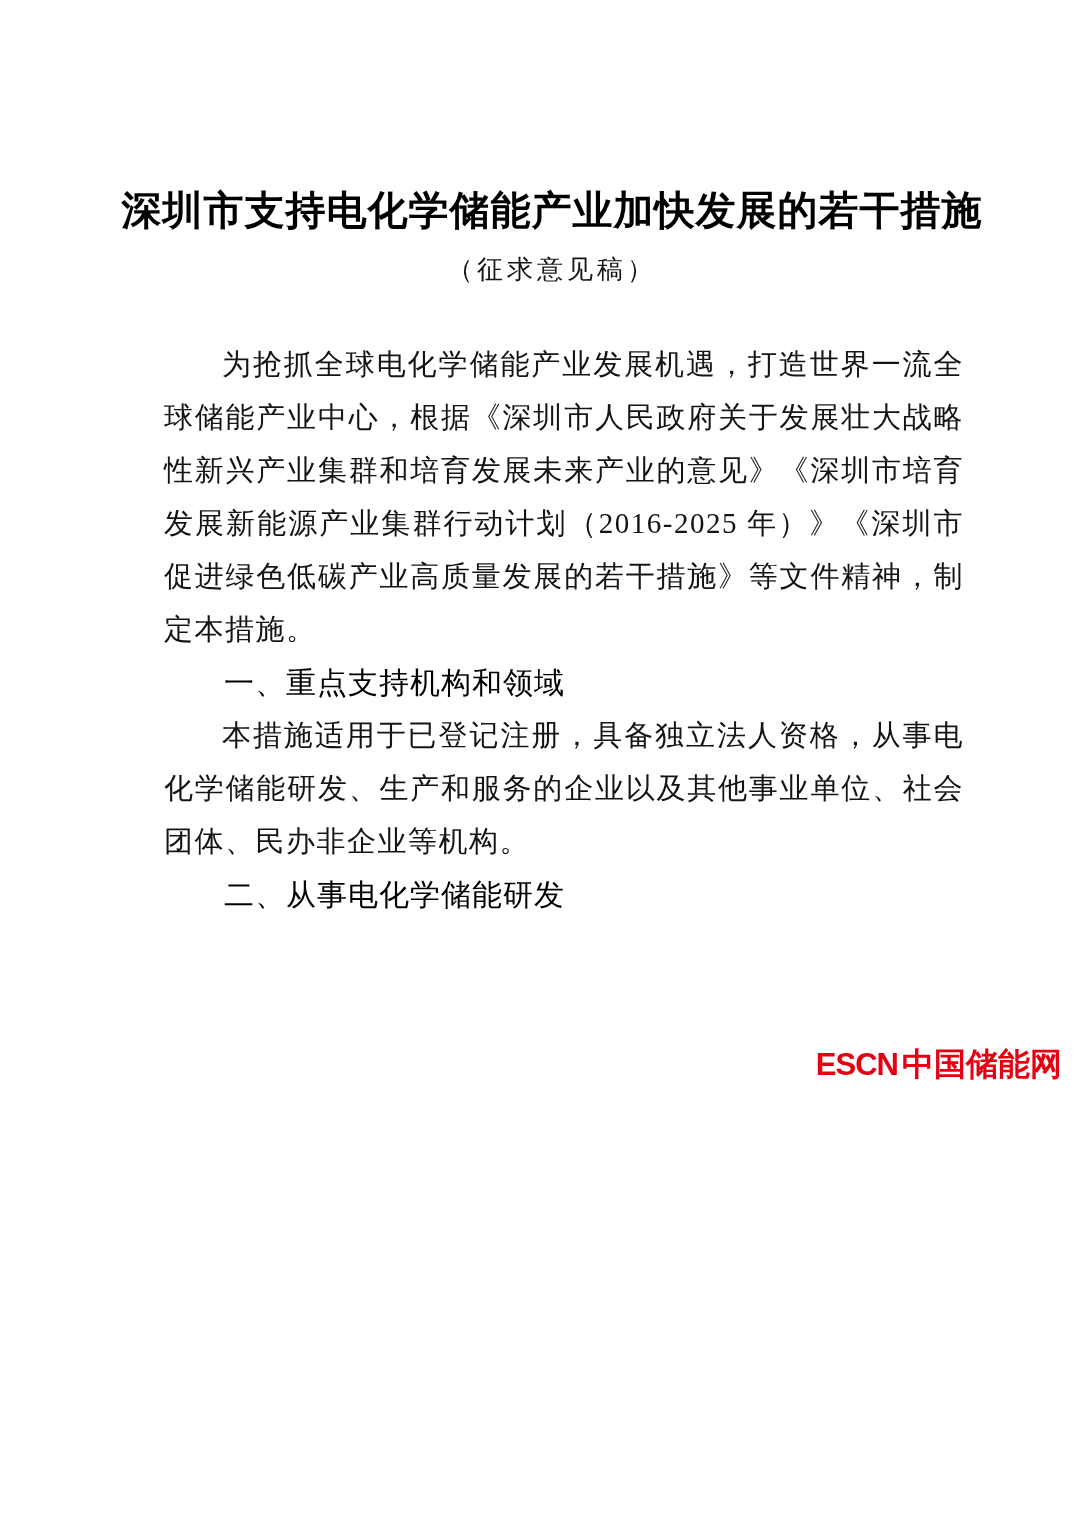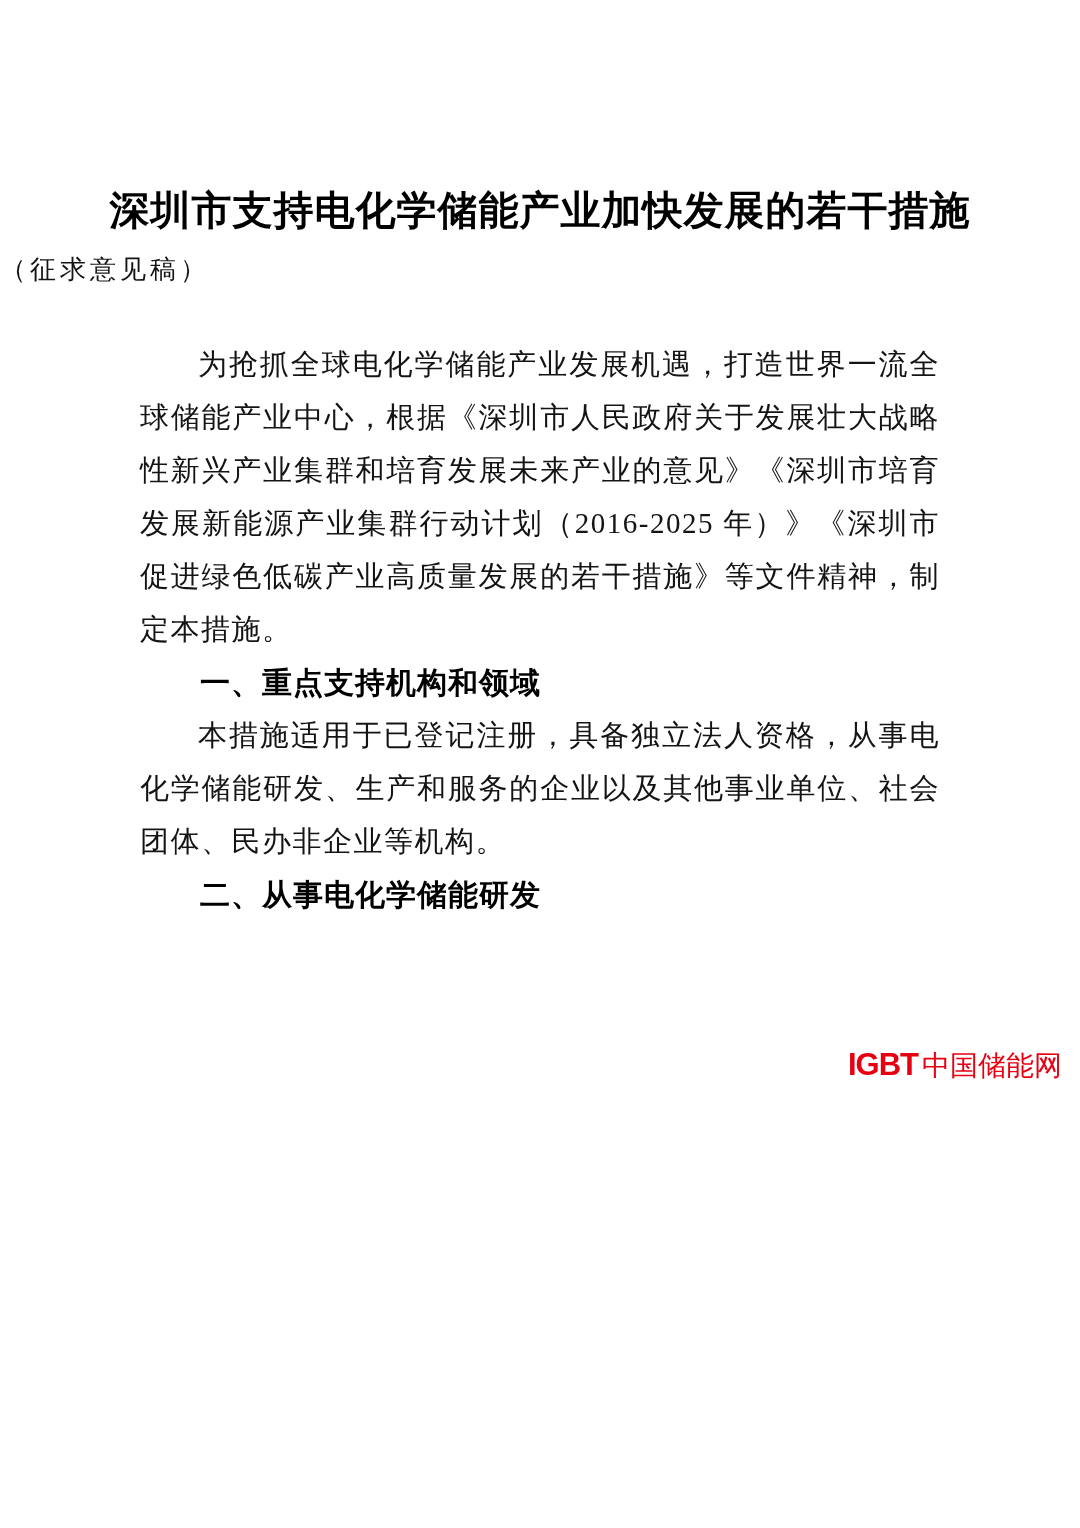--- a/index.html
+++ b/index.html
@@ -10,35 +10,36 @@
   }
   .page {
     position: relative;
     width: 1080px;
     height: 1104px;
     margin: 0 auto;
     background: #ffffff;
     overflow: hidden;
     font-family: "Liberation Serif", "DejaVu Serif", serif;
     color: #141414;
+    padding-left: 24px;
   }
   .doc-title {
     margin: 0;
     padding: 186px 75px 0 75px;
     text-align: center;
     font-size: 40px;
     line-height: 50px;
     font-weight: bold;
     letter-spacing: 1px;
     color: #000000;
     font-family: "Liberation Serif", "DejaVu Serif", serif;
   }
   .doc-subtitle {
     margin-top: 16px;
-    text-align: left;
+    text-align: center;
     font-size: 26px;
     line-height: 36px;
     letter-spacing: 4px;
     font-style: normal;
     color: #141414;
   }
   .doc-body {
     margin: 50px 140px 0 140px;
     width: 800px;
   }
@@ -50,21 +51,21 @@
     text-align: justify;
     text-justify: inter-character;
     text-indent: 2em;
     color: #141414;
   }
   .section-heading {
     margin: 0;
     font-size: 30px;
     line-height: 53px;
     letter-spacing: 1px;
-    font-weight: bold;
+    font-weight: normal;
     text-indent: 2em;
     color: #000000;
     font-family: "Liberation Sans", "DejaVu Sans", sans-serif;
   }
   .page-number {
     position: absolute;
     top: 1368px;
     right: 162px;
     font-size: 28px;
     line-height: 32px;
@@ -84,23 +85,23 @@
   .logo-en {
     font-family: "Liberation Sans", "DejaVu Sans", sans-serif;
     font-size: 31px;
     line-height: 31px;
     font-weight: 900;
     letter-spacing: -1px;
     margin-right: 4px;
   }
   .logo-cn {
     font-family: "Liberation Sans", "DejaVu Sans", sans-serif;
-    font-size: 28px;
+    font-size: 32px;
     line-height: 28px;
-    font-weight: 400;
+    font-weight: 700;
     letter-spacing: 0;
   }
 </style>
 </head>
 <body>
 
 <div class="page">
 
   <h1 class="doc-title">深圳市支持电化学储能产业加快发展的若干措施</h1>
 
@@ -115,17 +116,17 @@
     <p class="body-para">本措施适用于已登记注册，具备独立法人资格，从事电化学储能研发、生产和服务的企业以及其他事业单位、社会团体、民办非企业等机构。</p>
 
 
     <h2 class="section-heading">二、从事电化学储能研发</h2>
 
   </div>
 
   <div class="page-number">—1—</div>
 
   <div class="logo">
-    <span class="logo-en">IGBT</span>
+    <span class="logo-en">ESCN</span>
     <span class="logo-cn">中国储能网</span>
   </div>
 
 </div>
 
 </body></html>

